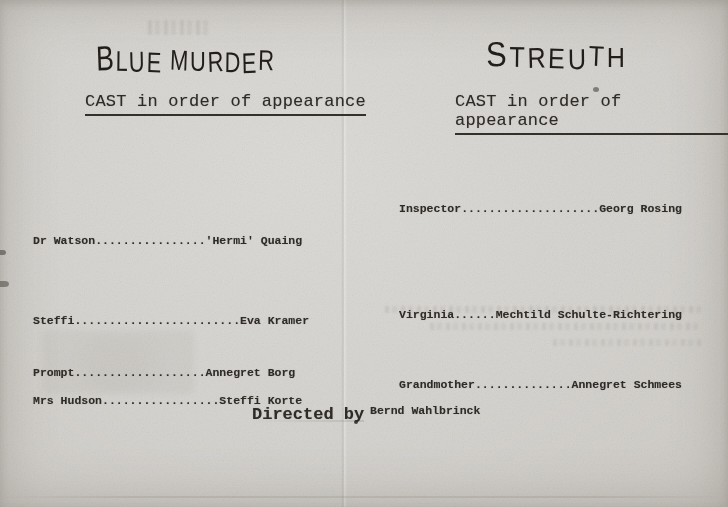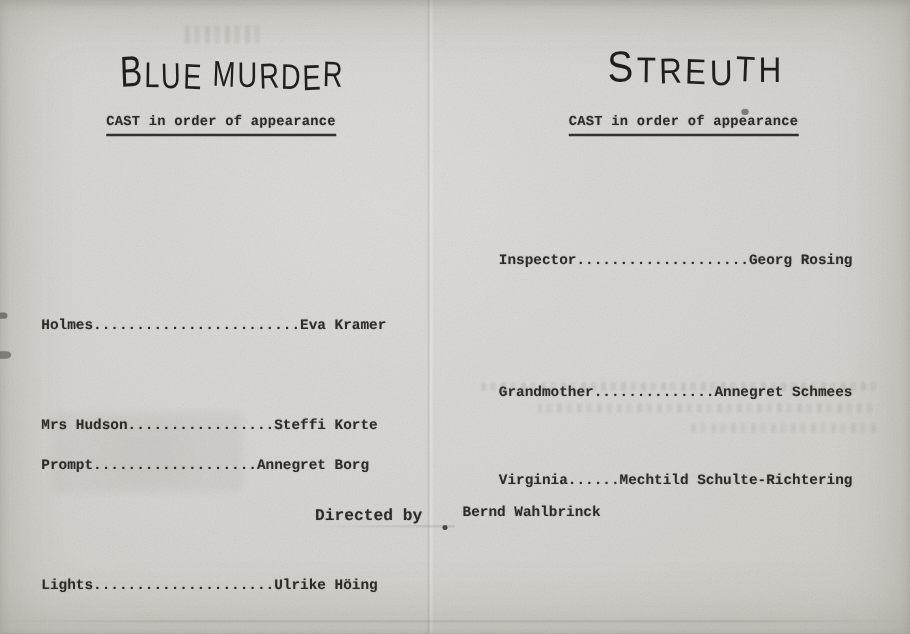--- a/index.html
+++ b/index.html
@@ -18,33 +18,33 @@
     position:absolute;left:341px;top:0;width:6px;height:507px;pointer-events:none;
     background:linear-gradient(90deg, rgba(0,0,0,0) 0%, rgba(60,55,48,.10) 35%, rgba(255,255,255,.28) 60%, rgba(0,0,0,0) 100%);
   }
   .hand-title{
     position:absolute;font-family:"Liberation Sans","DejaVu Sans",sans-serif;
     font-weight:400;color:#221f1a;white-space:pre;transform-origin:left top;
   }
   .title-left{left:96px;top:44px;font-size:28px;letter-spacing:2px;transform:scale(.78,1.02);}
   .title-right{left:486px;top:40px;font-size:28px;letter-spacing:3px;transform:scale(.9,1.02);}
   .cast-header{
-    position:absolute;display:inline-block;font-size:11px;font-weight:700;
+    position:absolute;display:inline-block;font-size:17px;font-weight:400;
     letter-spacing:.2px;padding-bottom:3px;border-bottom:2px solid #34302a;
     text-shadow:0 0 1px rgba(47,43,38,.35);
   }
   .hdr-left{left:85px;top:92px;}
   .hdr-right{left:455px;top:92px;}
   .cast-list{position:absolute;font-size:11.5px;font-weight:700;white-space:pre;
     text-shadow:0 0 1px rgba(47,43,38,.3);}
   .list-left{left:33px;top:131px;line-height:20px;}
   .crew-left{left:33px;top:265px;line-height:24px;}
   .list-right{left:399px;top:130px;line-height:17.6px;}
   .cast-row{display:block;}
-  .footer-label{position:absolute;left:252px;top:405px;font-size:13px;font-weight:700;
+  .footer-label{position:absolute;left:252px;top:405px;font-size:17px;font-weight:700;
     text-shadow:0 0 1px rgba(47,43,38,.3);}
   .footer-name{position:absolute;left:370px;top:404px;font-size:11.5px;font-weight:700;
     text-shadow:0 0 1px rgba(47,43,38,.3);}
   .ghost{position:absolute;pointer-events:none;}
   .ghost-dashes{
     background:repeating-linear-gradient(90deg, rgba(70,64,56,.6) 0 4px, rgba(0,0,0,0) 4px 7px,
       rgba(70,64,56,.4) 7px 12px, rgba(0,0,0,0) 12px 16px);
     filter:blur(.8px);
   }
   .g-the{left:148px;top:20px;width:64px;height:15px;opacity:.16;}
@@ -97,51 +97,51 @@
   <div class="crease-bottom"></div>
   <div class="shadow-strip"></div>
 
   <div class="hand-title title-left"><span style="display: inline-block; transform: rotate(-2.7deg) translateY(-1.4px); font-size: 1.22em; line-height: 0.9;">B</span><span style="display: inline-block; transform: rotate(0.9deg) translateY(-0.7px);">L</span><span style="display: inline-block; transform: rotate(-1.8deg) translateY(0px);">U</span><span style="display: inline-block; transform: rotate(1.8deg) translateY(0.7px);">E</span><span style="display: inline-block; transform: rotate(-0.9deg) translateY(1.4px);">&nbsp;</span><span style="display: inline-block; transform: rotate(2.7deg) translateY(-1.4px);">M</span><span style="display: inline-block; transform: rotate(0deg) translateY(-0.7px);">U</span><span style="display: inline-block; transform: rotate(-2.7deg) translateY(0px);">R</span><span style="display: inline-block; transform: rotate(0.9deg) translateY(0.7px);">D</span><span style="display: inline-block; transform: rotate(-1.8deg) translateY(1.4px);">E</span><span style="display: inline-block; transform: rotate(1.8deg) translateY(-1.4px);">R</span></div>
   <div class="cast-header hdr-left">CAST in order of appearance</div>
 
   <div class="cast-list list-left">
     
   
     
+      <span class="cast-row"><span>Dr Watson</span><span>................</span><span>'Hermi' Quaing</span></span>
     
-      <span class="cast-row"><span>Holmes</span><span>........................</span><span>Eva Kramer</span></span>
+      <span class="cast-row"><span>Steffi</span><span>........................</span><span>Eva Kramer</span></span>
     
       <span class="cast-row"><span>Mrs Hudson</span><span>.................</span><span>Steffi Korte</span></span>
     
       
     
       
     </div>
 
   <div class="cast-list crew-left">
     
   
       <span class="cast-row"><span>Prompt</span><span>...................</span><span>Annegret Borg</span></span>
     
-      <span class="cast-row"><span>Lights</span><span>.....................</span><span>Ulrike Höing</span></span>
     </div>
 
   <div class="hand-title title-right"><span style="display: inline-block; transform: rotate(-2.7deg) translateY(-1.4px); font-size: 1.22em; line-height: 0.9;">S</span><span style="display: inline-block; transform: rotate(0.9deg) translateY(-0.7px);">T</span><span style="display: inline-block; transform: rotate(-1.8deg) translateY(0px);">R</span><span style="display: inline-block; transform: rotate(1.8deg) translateY(0.7px);">E</span><span style="display: inline-block; transform: rotate(-0.9deg) translateY(1.4px);">U</span><span style="display: inline-block; transform: rotate(2.7deg) translateY(-1.4px);">T</span><span style="display: inline-block; transform: rotate(0deg) translateY(-0.7px);">H</span></div>
   <div class="cast-header hdr-right">CAST in order of appearance</div>
 
   <div class="cast-list list-right">
     
   
       <span class="cast-row"><span>Inspector</span><span>....................</span><span>Georg Rosing</span></span>
     
     
     
+      <span class="cast-row"><span>Virginia</span><span>......</span><span>Mechtild Schulte-Richtering</span></span>
+    
       <span class="cast-row"><span>Grandmother</span><span>..............</span><span>Annegret Schmees</span></span>
-    
-      <span class="cast-row"><span>Virginia</span><span>......</span><span>Mechtild Schulte-Richtering</span></span>
     
       
     
       
     
       
     
       
     
       

